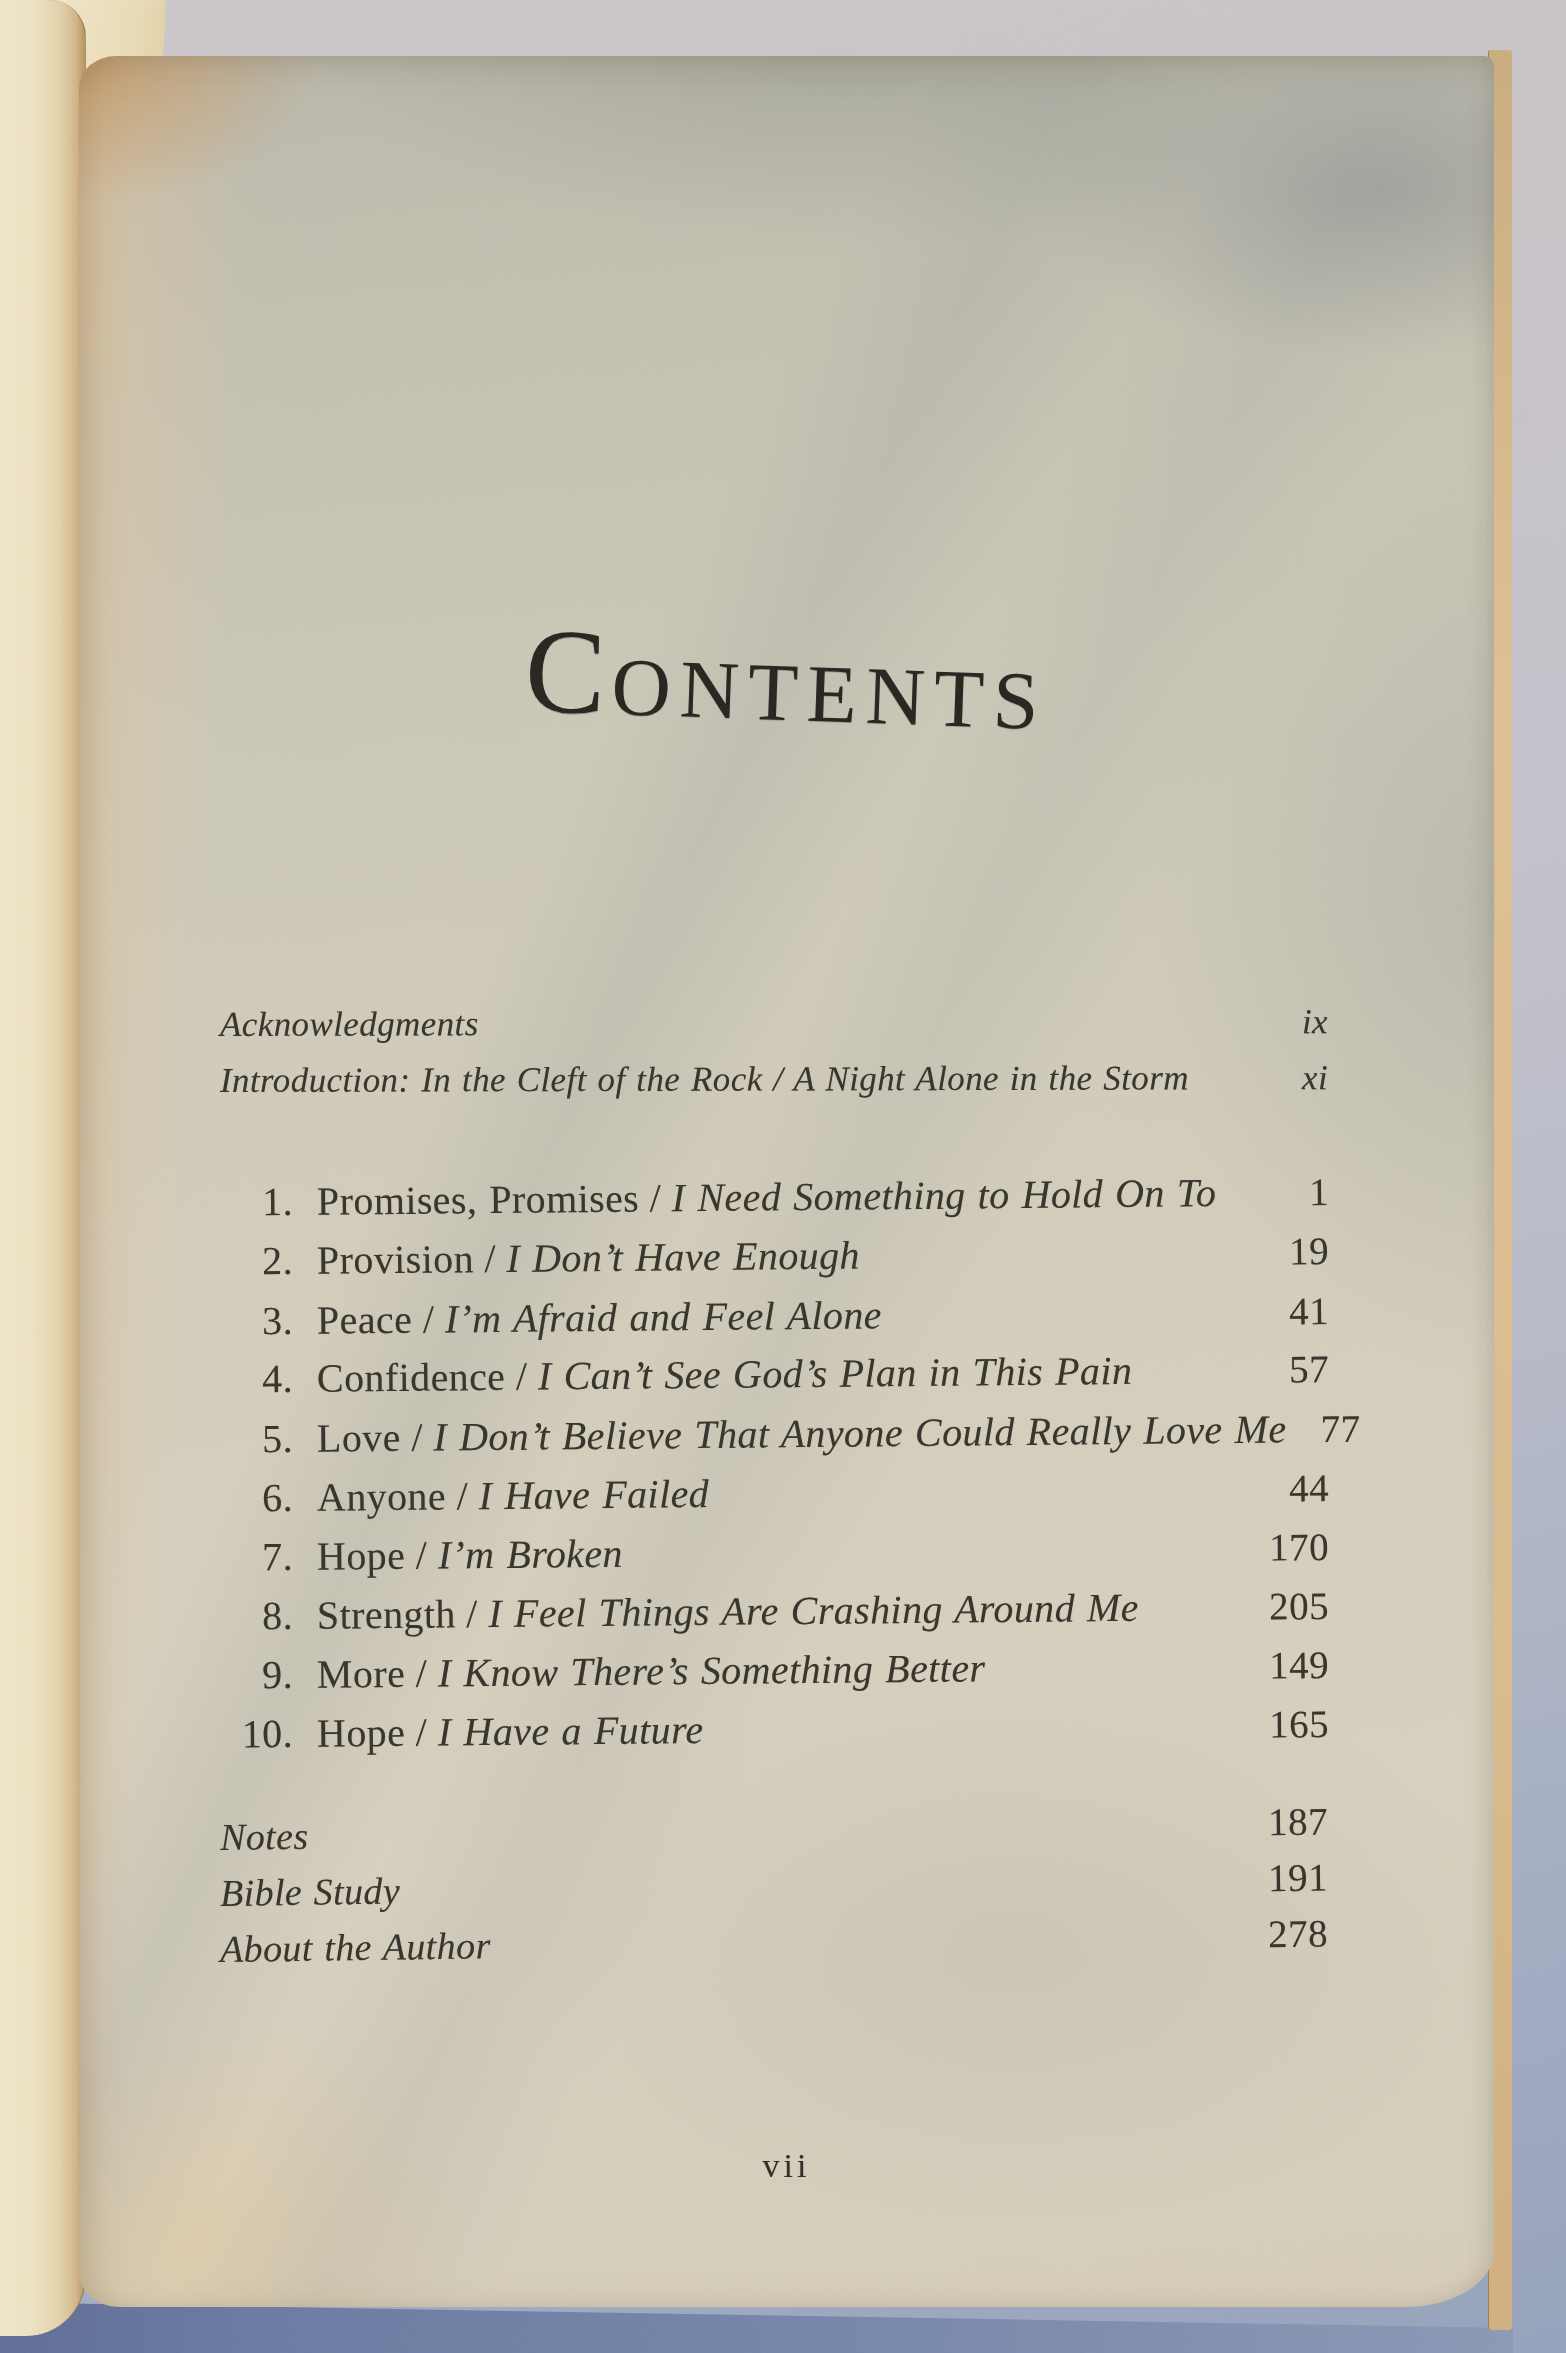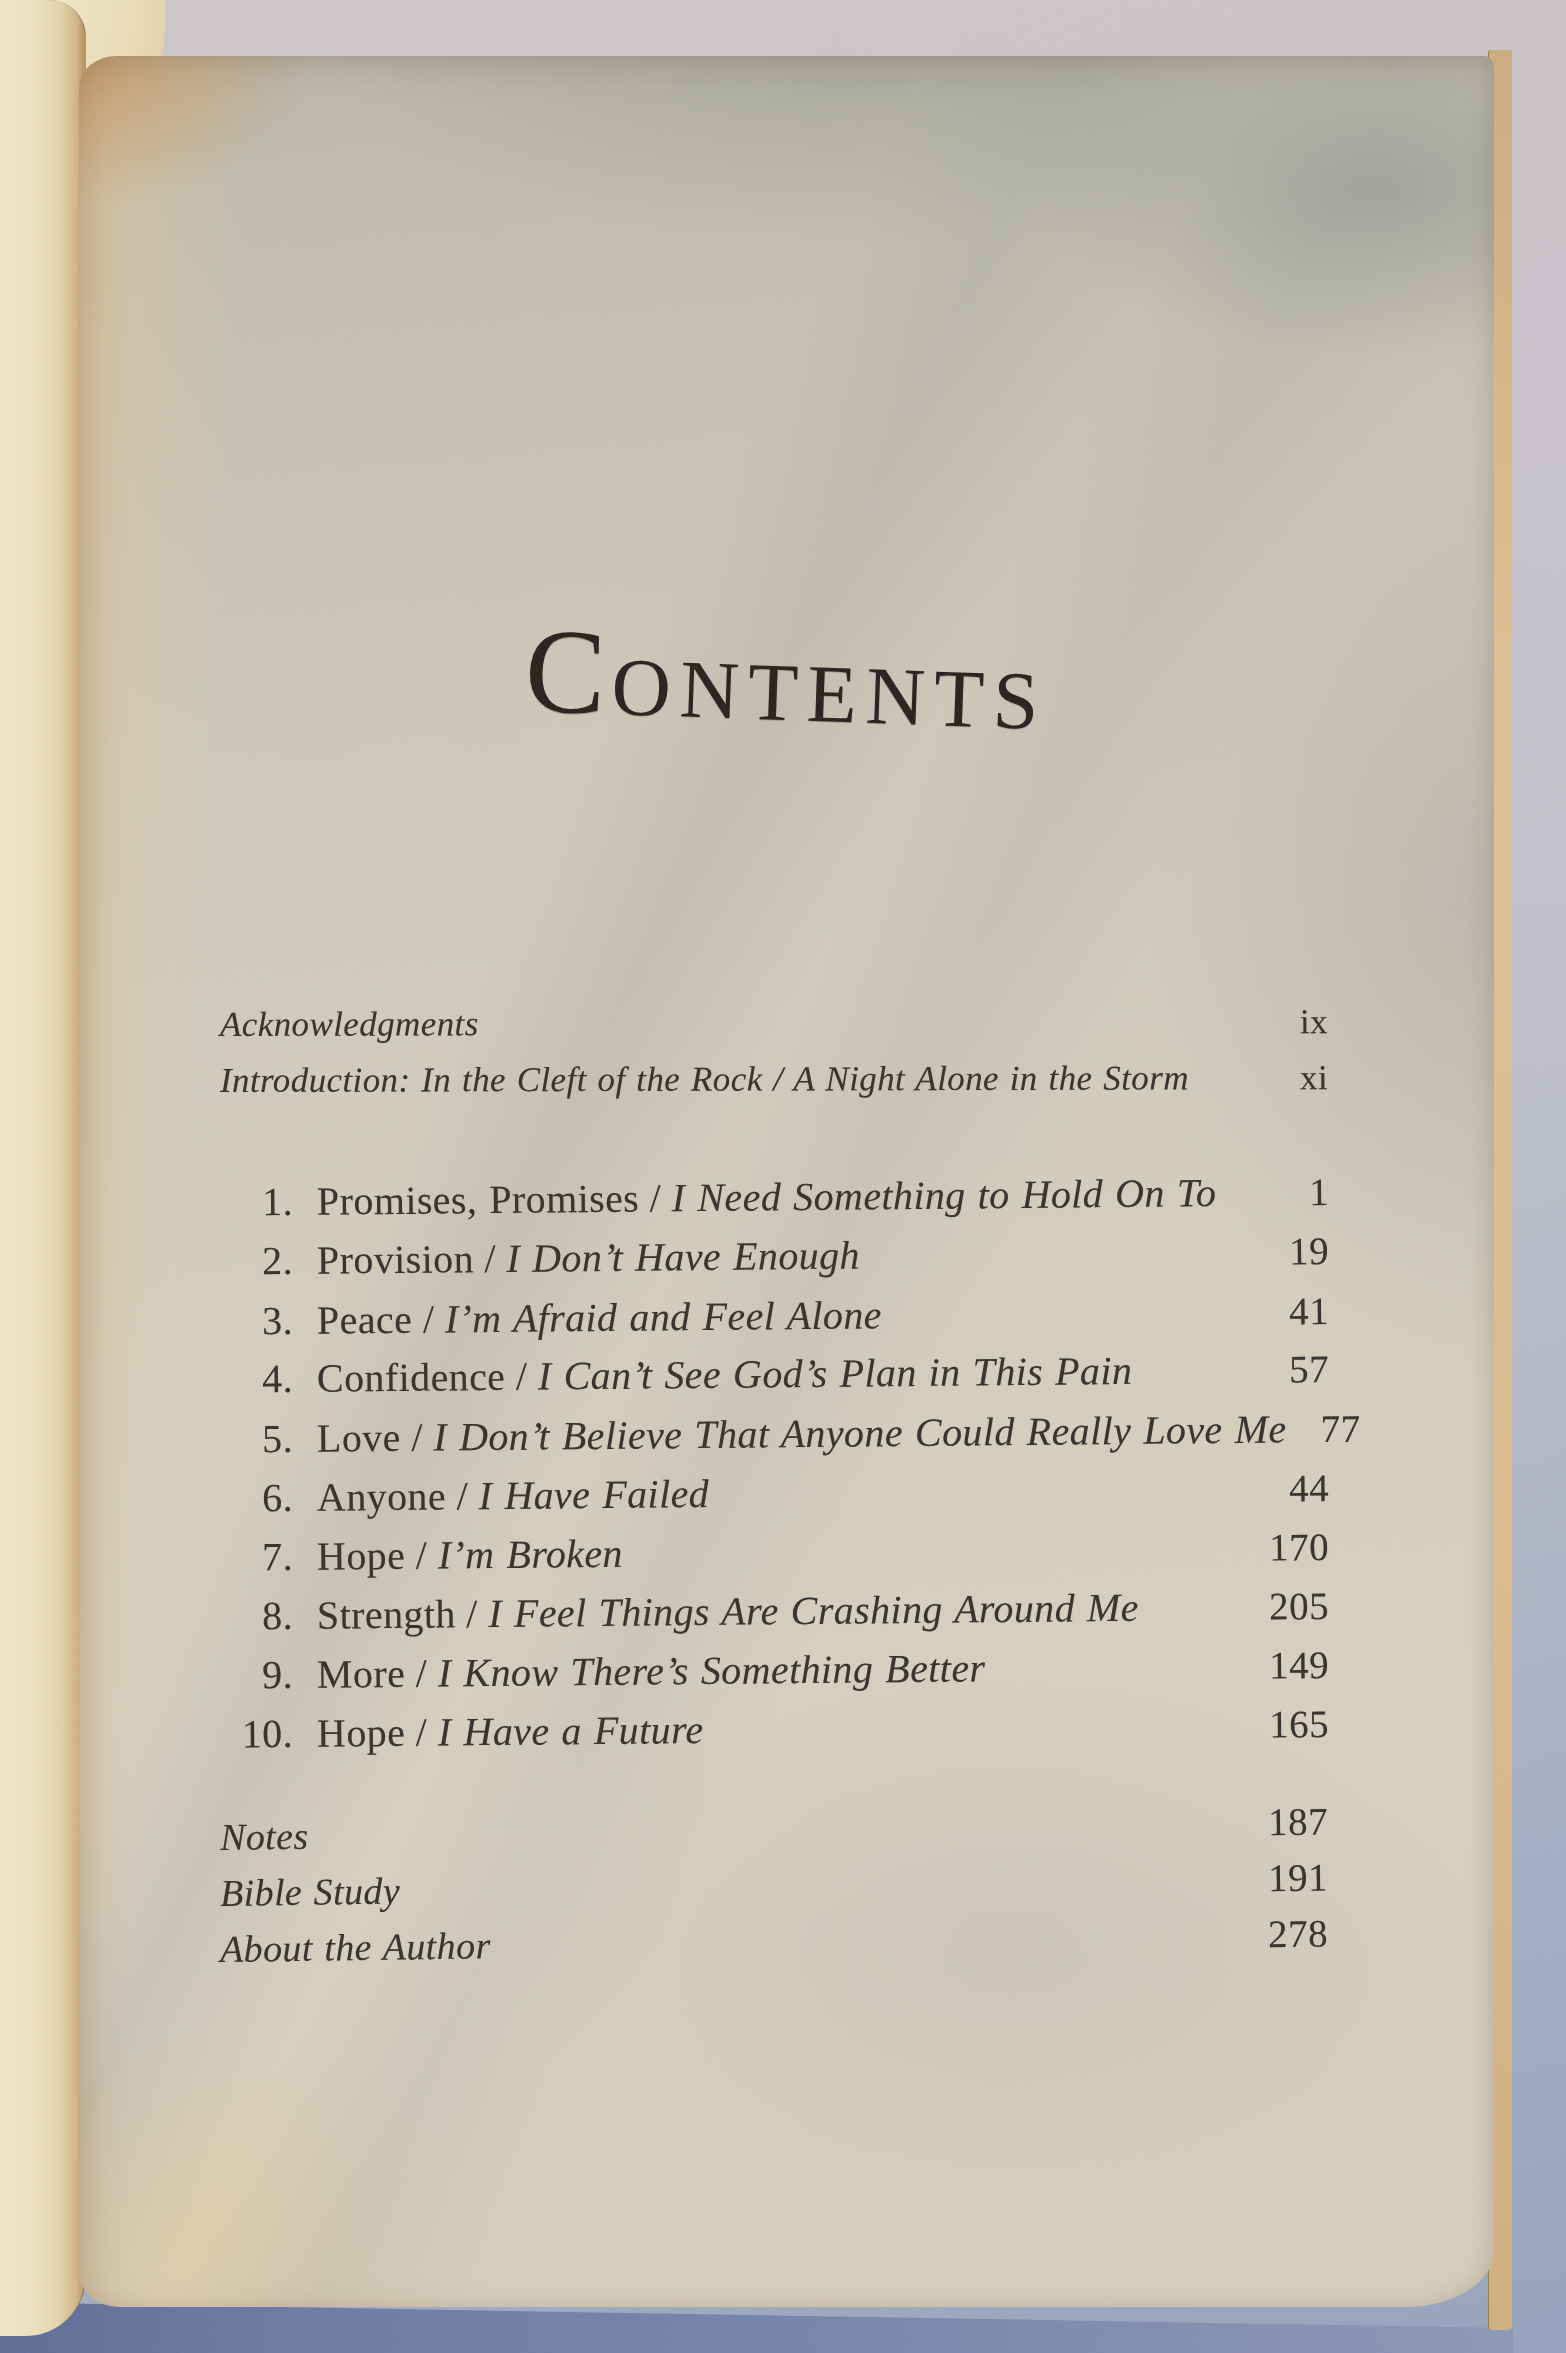--- a/index.html
+++ b/index.html
@@ -54,21 +54,21 @@
        line-height:1.1;letter-spacing:0.4px;word-spacing:1.6px;
        text-shadow:0 0 0.8px rgba(60,56,48,.35);}
   .front{left:141px;width:1108px;font-size:35px;font-style:italic;transform:rotate(-.15deg);transform-origin:left center;}
   .back{left:141px;width:1108px;font-size:38px;font-style:italic;transform:rotate(-.8deg);transform-origin:left center;}
   .ch{left:105px;width:1145px;font-size:40px;transform:rotate(-.55deg);transform-origin:left center;}
   .cnum{width:109px;text-align:right;margin-right:24px;flex:none;}
   .csep{margin:0 10.5px;}
   .csub{font-style:italic;}
   .fill{flex:1;}
   .pnum{min-width:74px;text-align:right;font-style:normal;flex:none;}
-  .front .pnum{font-size:35px;}
+  .front .pnum{font-size:35px;font-style:italic;}
   .ch .pnum,.back .pnum{font-size:39px;}
   .folio{position:absolute;left:0;right:0;top:2091px;text-align:center;
          font-size:34px;letter-spacing:4px;color:#2e2d28;
          text-shadow:0 0 0.8px rgba(60,56,48,.35);}
   
   .grain{position:absolute;inset:0;width:100%;height:100%;
          opacity:.32;mix-blend-mode:soft-light;pointer-events:none;}
 </style>
 </head>
 <body>
@@ -185,20 +185,21 @@
       <span>Bible Study</span>
       <span class="fill"></span>
       <span class="pnum">191</span>
     </div>
     <div class="row back" style="top:1872px">
       <span>About the Author</span>
       <span class="fill"></span>
       <span class="pnum">278</span>
     </div>
 
+    <div class="folio">vii</div>
   </div>
 
   <svg class="grain" xmlns="http://www.w3.org/2000/svg" width="1566" height="2354" viewBox="0 0 1946 2924">
     <defs>
       <filter id="paperNoise" x="0" y="0" width="100%" height="100%">
         <feTurbulence type="fractalNoise" baseFrequency="0.8" numOctaves="2" seed="7" result="n"></feTurbulence>
         <feColorMatrix in="n" type="matrix" values="0 0 0 0 0.55  0 0 0 0 0.54  0 0 0 0 0.50  0 0 0 0.55 0"></feColorMatrix>
       </filter>
     </defs>
     <rect width="100%" height="100%" filter="url(#paperNoise)"></rect>

